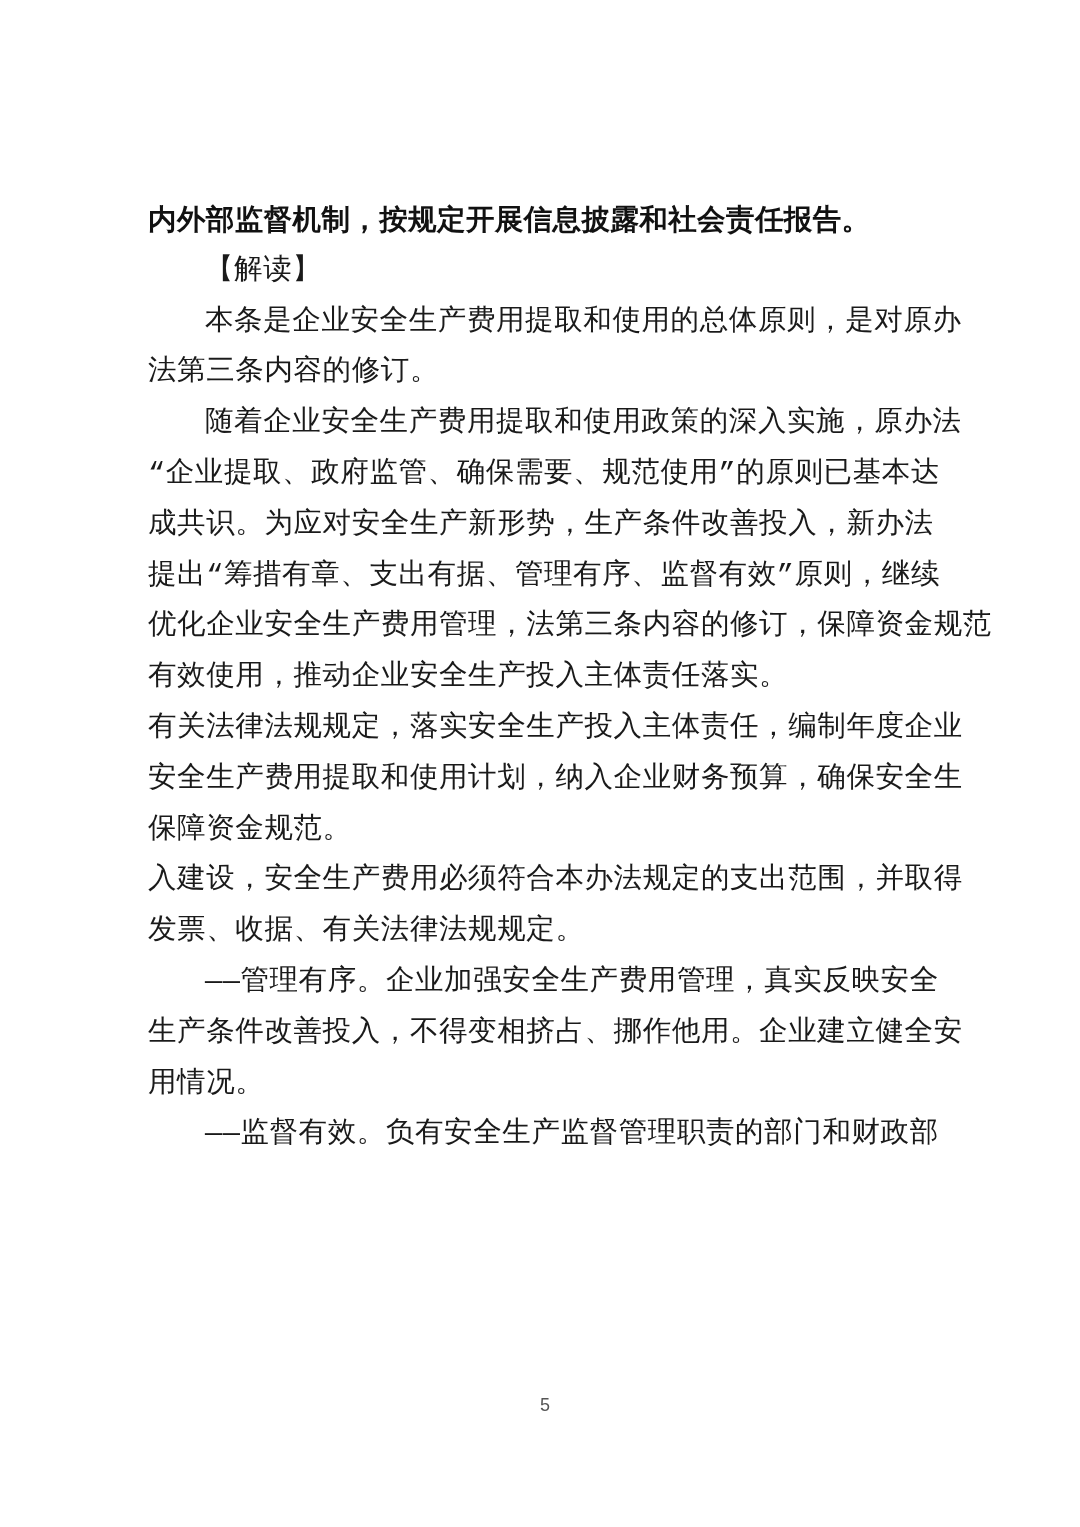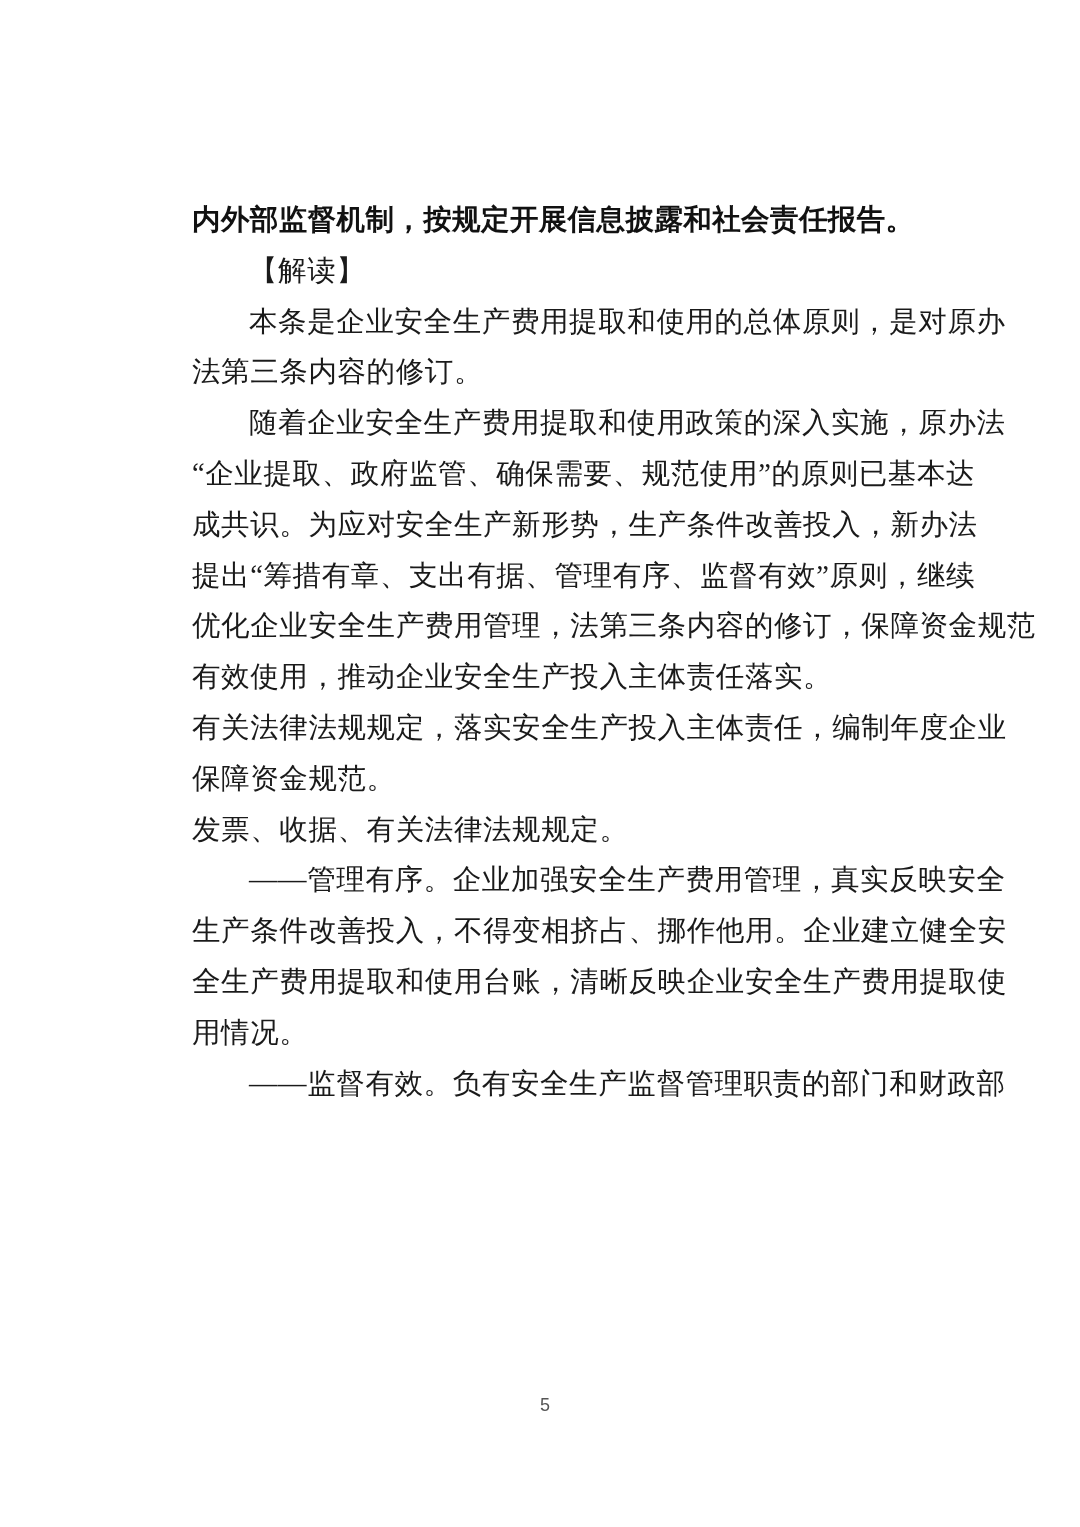--- a/index.html
+++ b/index.html
@@ -18,29 +18,28 @@
       left: 0; top: 0;
       width: 1080px;
       height: 1527px;
       background: #ffffff;
     }
     .text-block {
       position: absolute;
       left: 148px;
       top: 195px;
       width: 800px;
-      margin-left: 44px;
     }
     .line {
       height: 50.8px;
       line-height: 50.8px;
       font-size: 28.5px;
       color: #1a1a1a;
       white-space: nowrap;
-      font-family: Liberation Serif, serif;
+      font-family: Liberation Mono, monospace;
       letter-spacing: 0.6px;
     }
     .line.bold {
       font-family: "DejaVu Sans", "Liberation Sans", sans-serif;
       font-weight: bold;
       color: #111111;
       letter-spacing: 0.4px;
     }
     .line.indent {
       padding-left: 57px;
@@ -67,23 +66,24 @@
     <div class="line indent">【解读】</div>
     <div class="line indent">本条是企业安全生产费用提取和使用的总体原则，是对原办</div>
     <div class="line">法第三条内容的修订。</div>
     <div class="line indent">随着企业安全生产费用提取和使用政策的深入实施，原办法</div>
     <div class="line">“企业提取、政府监管、确保需要、规范使用”的原则已基本达</div>
     <div class="line">成共识。为应对安全生产新形势，生产条件改善投入，新办法</div>
     <div class="line">提出“筹措有章、支出有据、管理有序、监督有效”原则，继续</div>
     <div class="line">优化企业安全生产费用管理，法第三条内容的修订，保障资金规范</div>
     <div class="line">有效使用，推动企业安全生产投入主体责任落实。</div>
     <div class="line">有关法律法规规定，落实安全生产投入主体责任，编制年度企业</div>
+    <div class="line">安全生产费用提取和使用计划，纳入企业财务预算，确保安全生</div>
     <div class="line">保障资金规范。</div>
+    <div class="line">入建设，安全生产费用必须符合本办法规定的支出范围，并取得</div>
     <div class="line">发票、收据、有关法律法规规定。</div>
     <div class="line indent">——管理有序。企业加强安全生产费用管理，真实反映安全</div>
     <div class="line">生产条件改善投入，不得变相挤占、挪作他用。企业建立健全安</div>
-    <div class="line">全生产费用提取和使用台账，清晰反映企业安全生产费用提取使</div>
     <div class="line">用情况。</div>
     <div class="line indent">——监督有效。负有安全生产监督管理职责的部门和财政部</div>
   </div>
 
   <div class="page-number">5</div>
 </div>
 
 </body></html>

